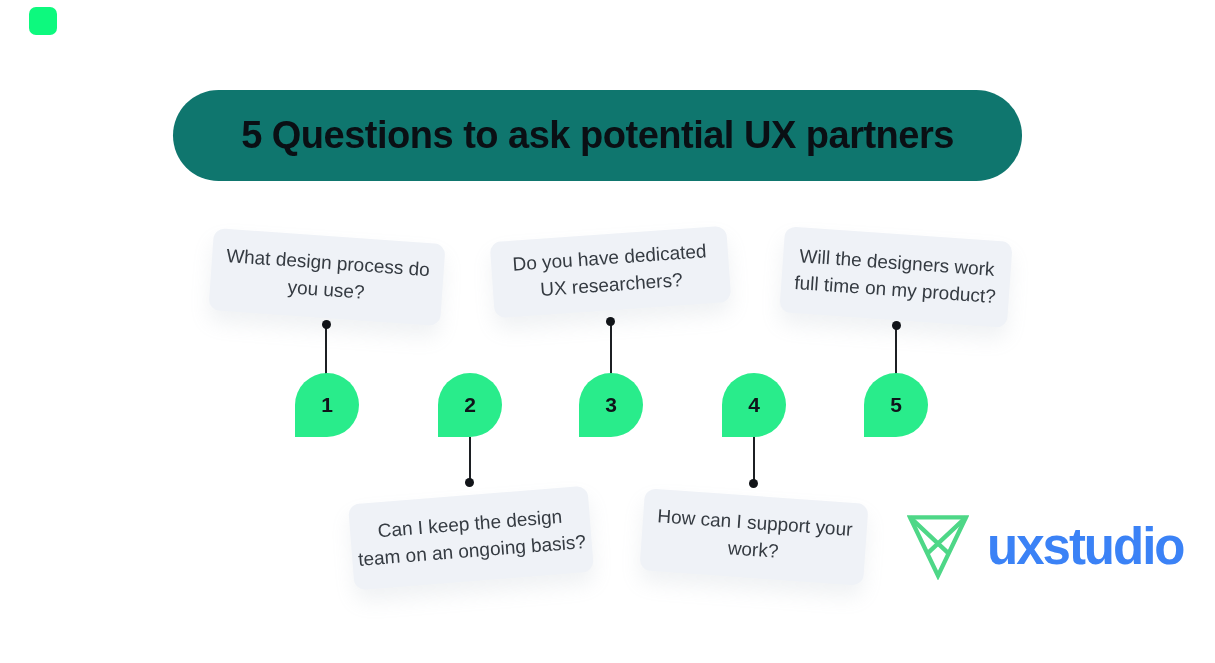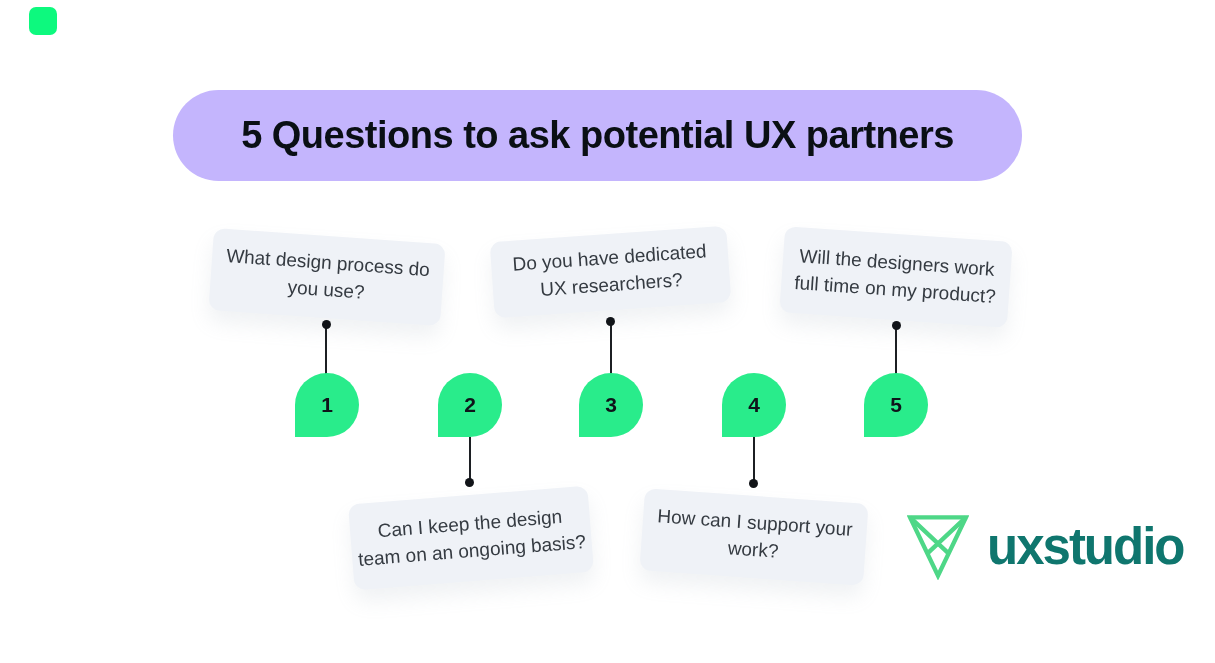--- a/index.html
+++ b/index.html
@@ -6,21 +6,21 @@
   .canvas {
     position:relative; width:1215px; height:663px; background:#ffffff;
     overflow:hidden; font-family:"Liberation Sans", sans-serif;
   }
   .corner-square {
     position:absolute; left:29px; top:7px; width:28px; height:28px;
     background:#0df97e; border-radius:7px;
   }
   .header-pill {
     position:absolute; left:173px; top:90px; width:849px; height:91px;
-    background:#c4b5fd; border-radius:46px;
+    background:#0f766e; border-radius:46px;
     display:flex; align-items:center; justify-content:center;
   }
   .header-title {
     font-size:38px; font-weight:800; color:#0a0f14; letter-spacing:-0.5px;
     white-space:nowrap;
   }
   .card {
     position:absolute; background:#eff2f7; border-radius:11px;
     display:flex; flex-direction:column; align-items:center; justify-content:center;
     text-align:center; color:#353b42; font-size:19px; line-height:1.42;
@@ -51,21 +51,21 @@
   .line-5 { left:895px; top:327px; height:47px; }
   .dot { position:absolute; width:9px; height:9px; border-radius:50%; background:#111418; }
   .dot-1 { left:322px; top:320px; }
   .dot-2 { left:465px; top:478px; }
   .dot-3 { left:606px; top:317px; }
   .dot-4 { left:749px; top:479px; }
   .dot-5 { left:892px; top:321px; }
   .logo { position:absolute; left:907px; top:513px; display:flex; align-items:center; }
   .logo-icon { width:62px; height:67px; }
   .logo-word {
-    margin-left:18px; font-size:51px; font-weight:800; color:#0f766e;
+    margin-left:18px; font-size:51px; font-weight:800; color:#3b82f6;
     letter-spacing:-2px; line-height:67px;
   }
 </style>
 </head>
 <body>
 
 <div class="canvas">
 
   <div class="corner-square"></div>
 

